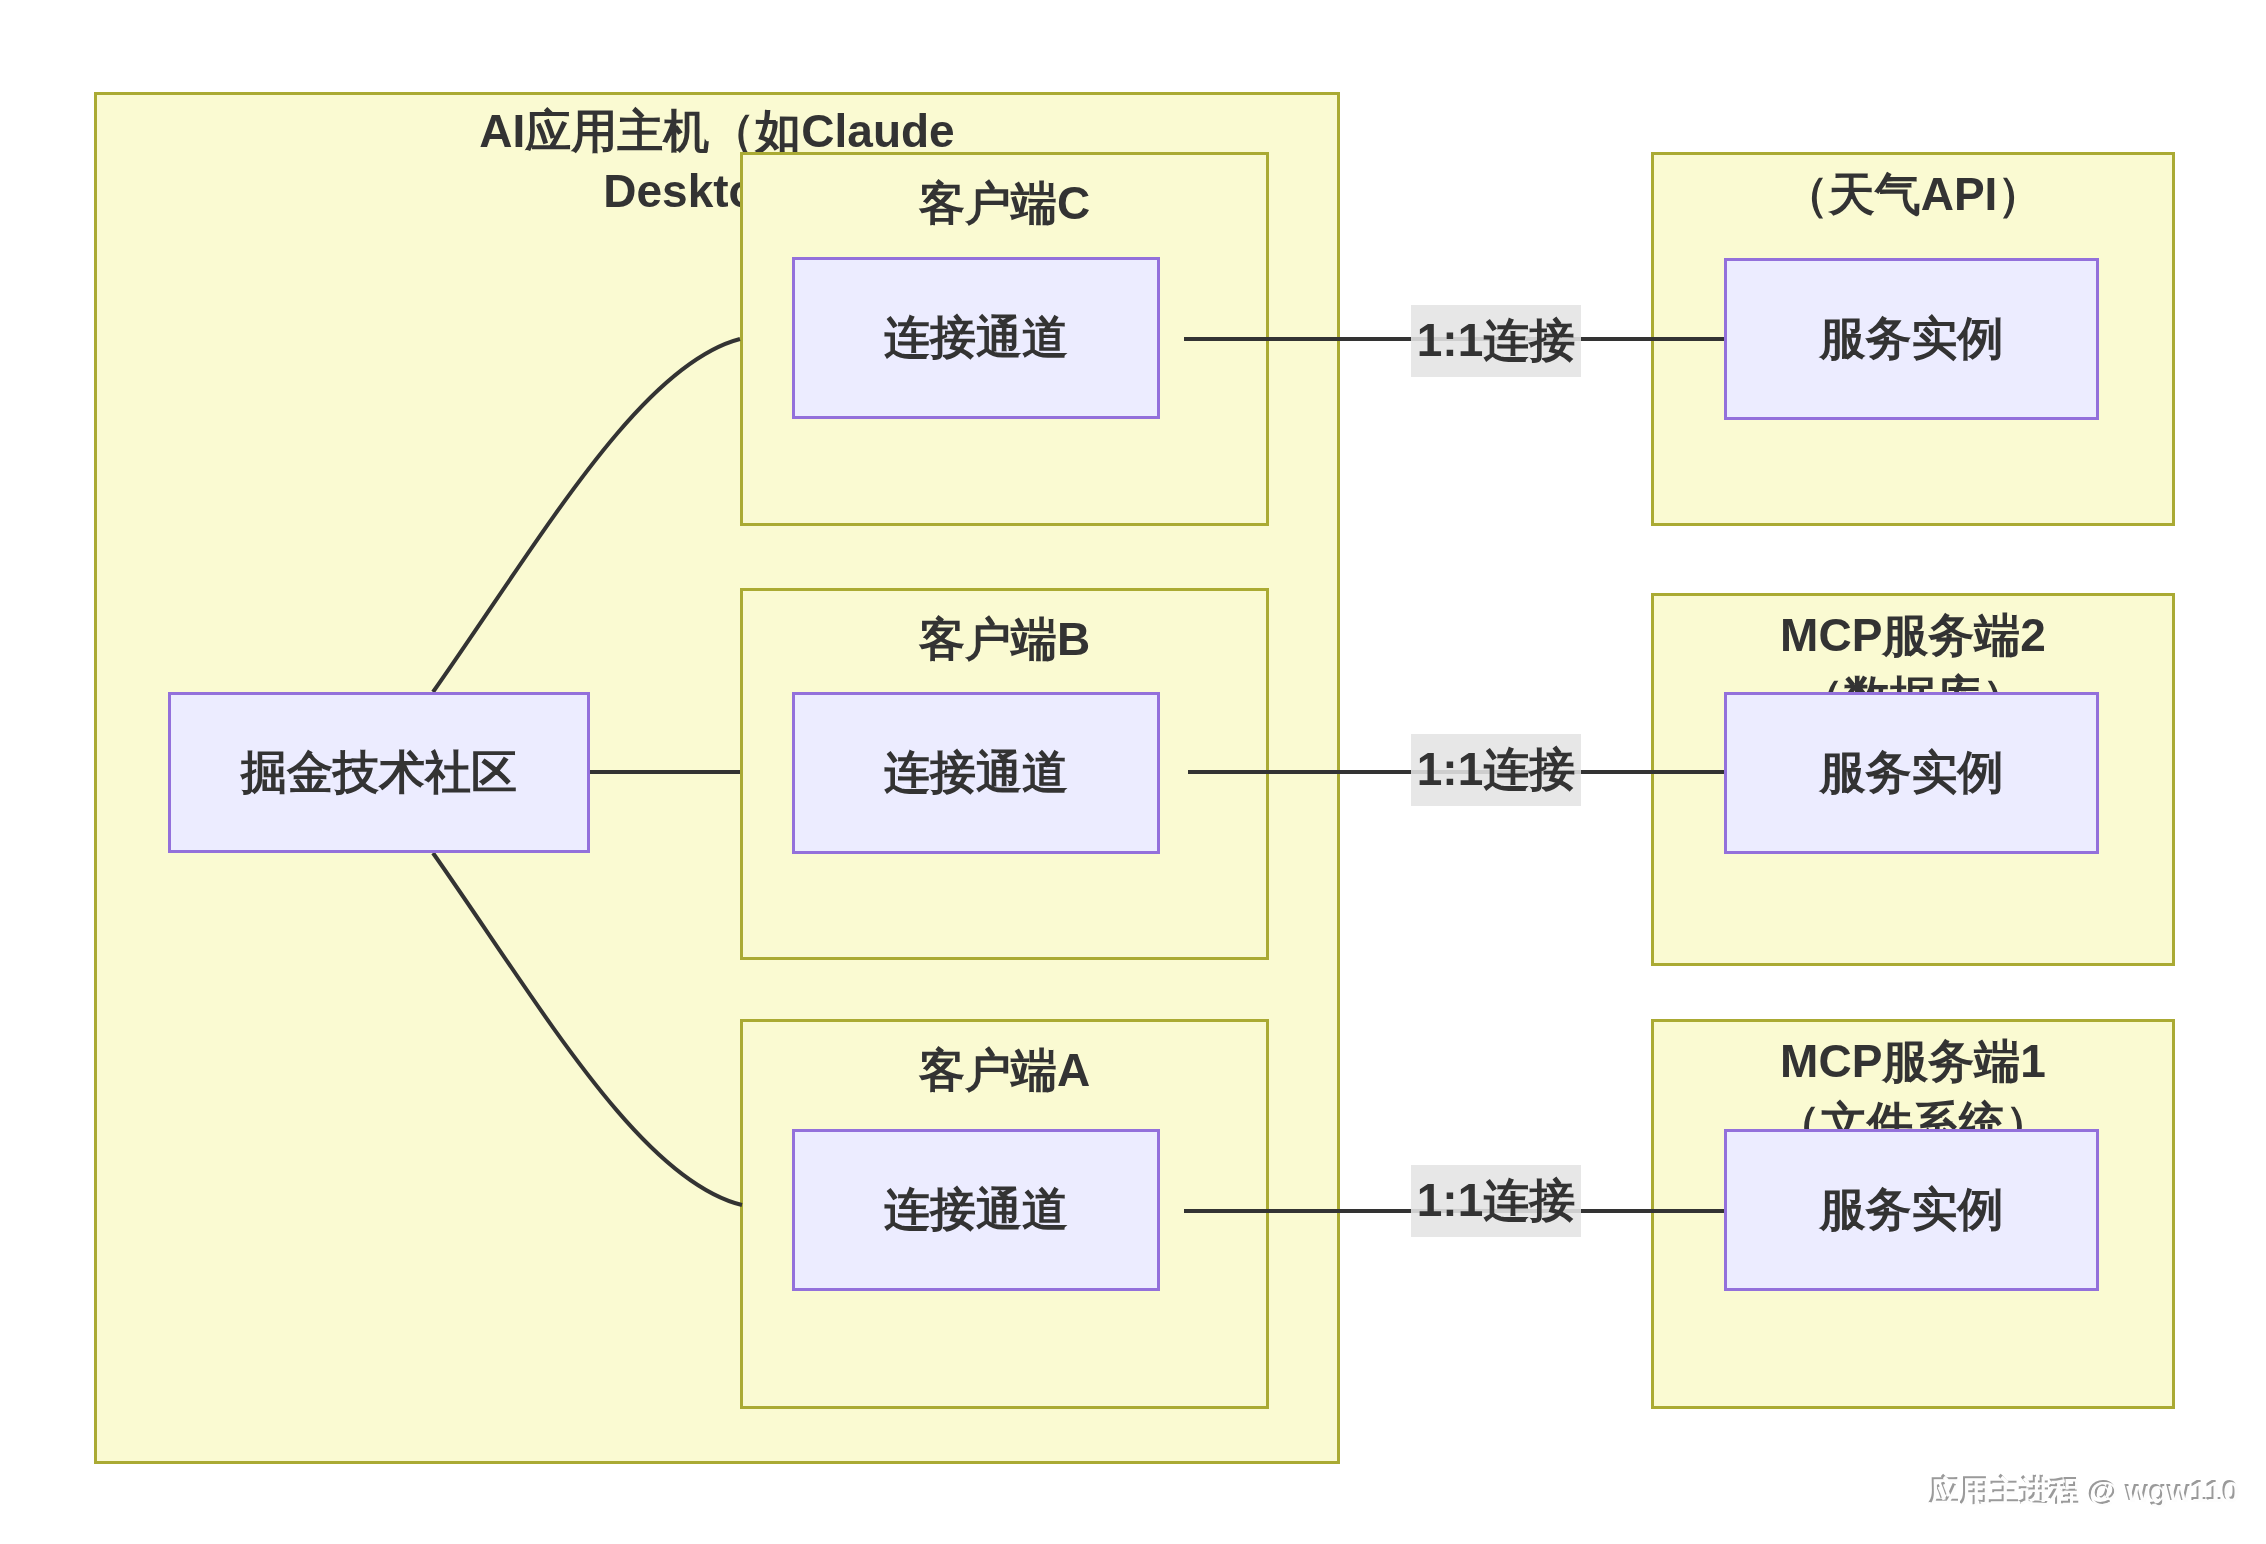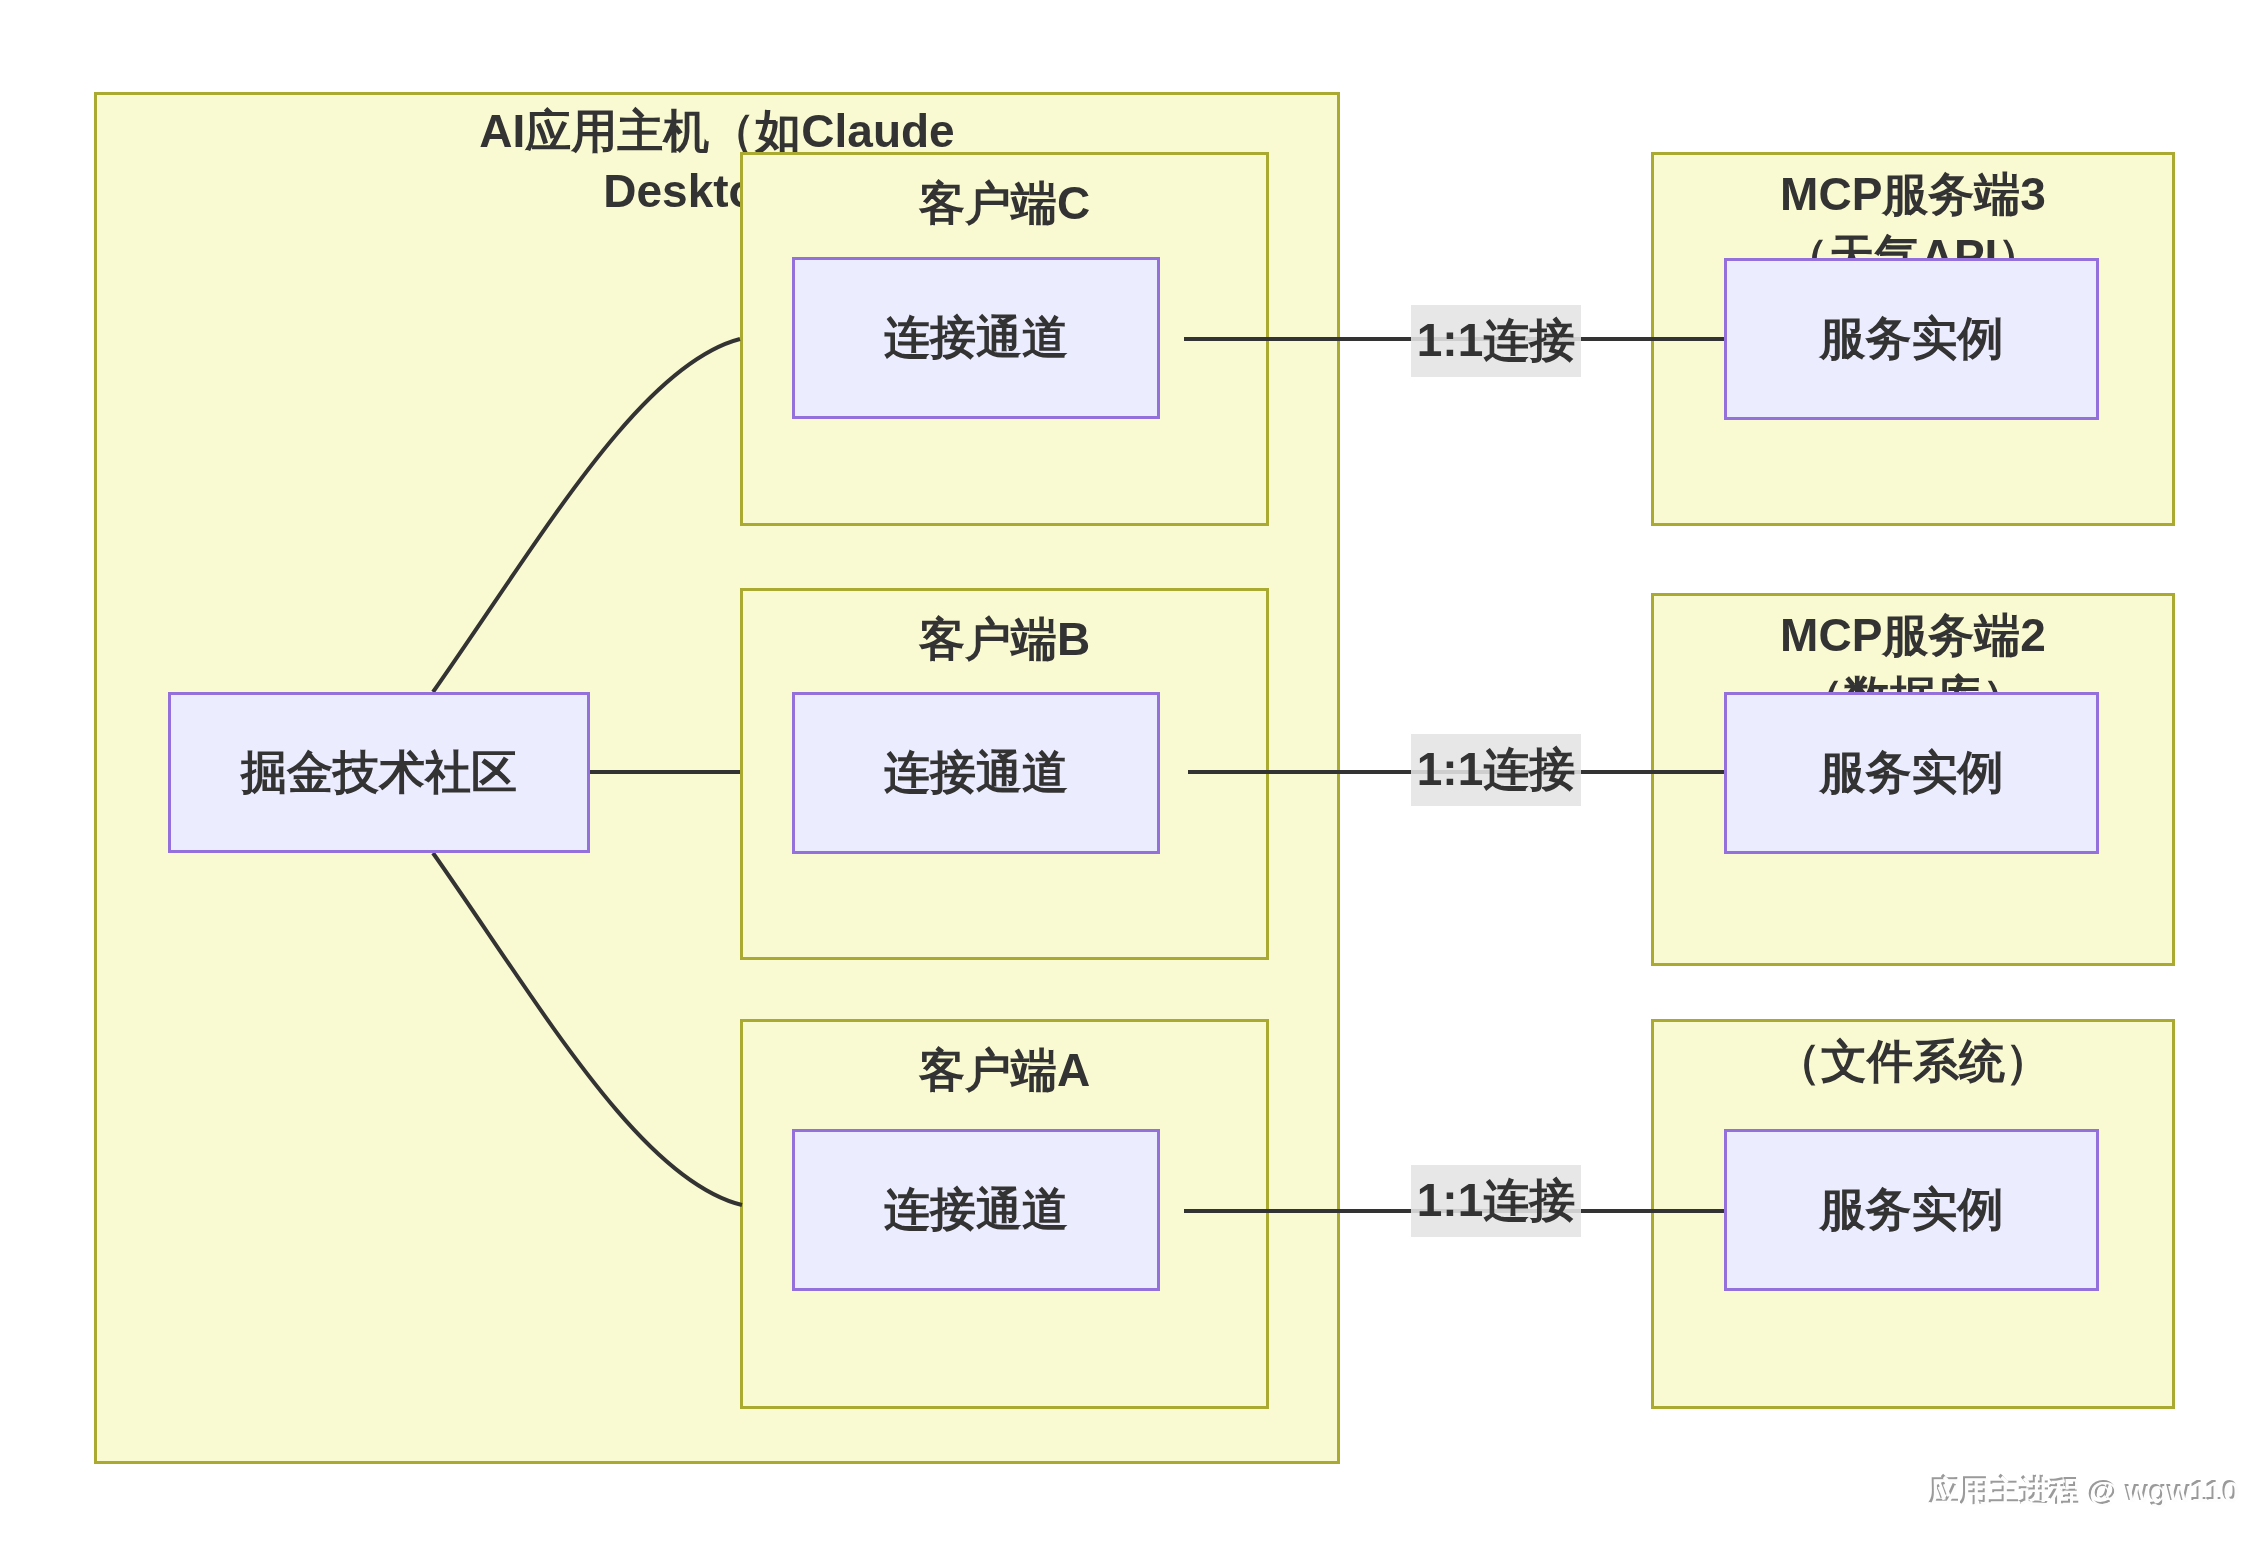--- a/index.html
+++ b/index.html
@@ -93,32 +93,32 @@
   </div>
   <div class="ybox client client-b">
     <div class="ybox-title">客户端B</div>
   </div>
   <div class="ybox client client-a">
     <div class="ybox-title">客户端A</div>
   </div>
 
   <div class="ybox server server-3">
     <div class="ybox-title server-title">
-      <span>MCP服务端3</span>
       <span>（天气API）</span>
     </div>
   </div>
   <div class="ybox server server-2">
     <div class="ybox-title server-title">
       <span>MCP服务端2</span>
       <span>（数据库）</span>
     </div>
   </div>
   <div class="ybox server server-1">
     <div class="ybox-title server-title">
+      <span>MCP服务端1</span>
       <span>（文件系统）</span>
     </div>
   </div>
 
   <svg class="edges" viewBox="0 0 2266 1544">
     <path d="M 433 692 C 540 540, 640 365, 740 339"></path>
     <path d="M 590 772 L 740 772"></path>
     <path d="M 433 853 C 540 1005, 640 1180, 742 1205"></path>
     <path d="M 1184 339 L 1724 339"></path>
     <path d="M 1188 772 L 1724 772"></path>

